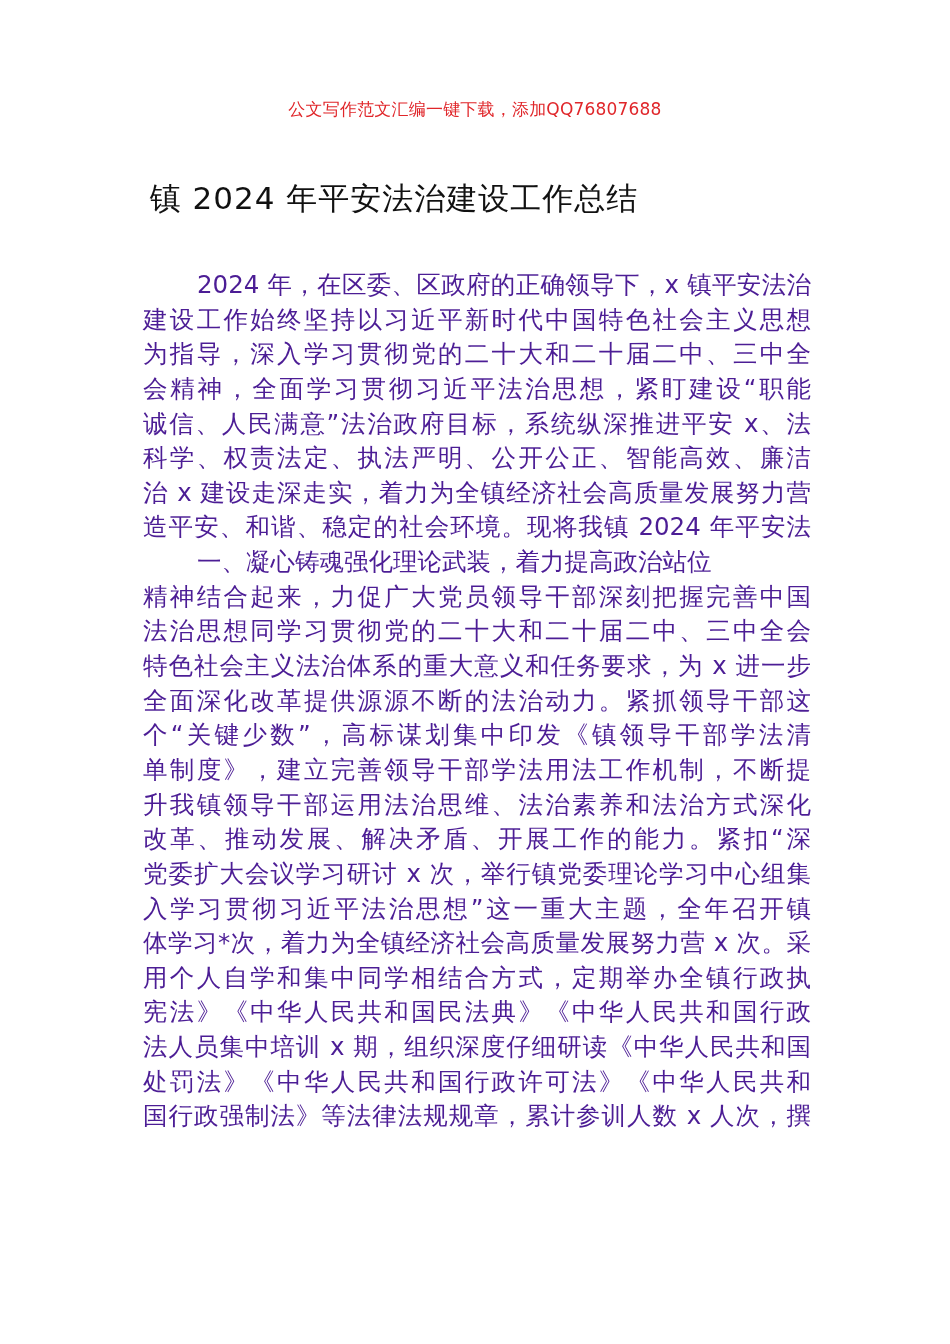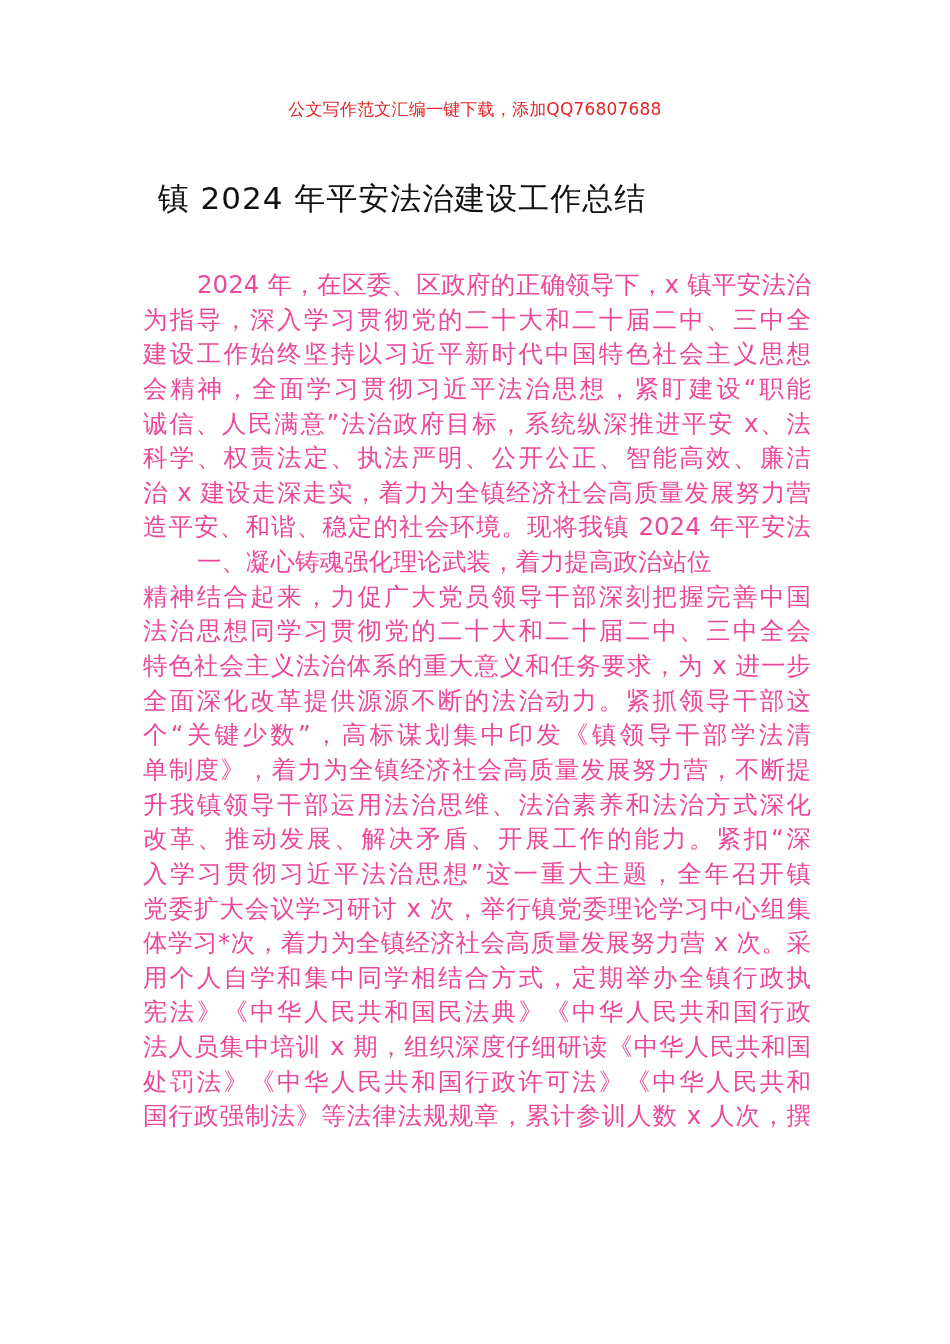--- a/index.html
+++ b/index.html
@@ -1,64 +1,64 @@
 <!DOCTYPE html>
 <html><head>
 <meta charset="utf-8">
 <style>
   html, body { margin: 0; padding: 0; background: #ffffff; }
   body { width: 950px; height: 1344px; position: relative; overflow: hidden;
          font-family: "DejaVu Sans", "Liberation Sans", sans-serif; color: #111111; }
   .page { position: absolute; left: 0; top: 0; width: 950px; height: 1344px; background: #ffffff; }
   .watermark { position: absolute; top: 86px; left: 0; width: 950px; text-align: center;
                font-size: 17px; color: #e0262a; letter-spacing: 0.2px; white-space: nowrap; margin-top: 12px; }
-  .title { position: absolute; top: 178px; left: 16px; width: 754px; text-align: center;
+  .title { position: absolute; top: 178px; left: 8px; width: 754px; text-align: center;
            font-size: 31px; color: #111111; white-space: nowrap; letter-spacing: 1px; padding-left: 9px; }
   .body { position: absolute; left: 143px; top: 268px; width: 668px; }
   .line { height: 34.65px; line-height: 34.65px; font-size: 24.5px; white-space: nowrap;
-          text-align: justify; text-align-last: justify; color: #ec4899; }
+          text-align: justify; text-align-last: justify; color: #4c1d95; }
   .line.last { text-align-last: left; }
   .line.indent { padding-left: 54px; }
   .line.heading { text-align-last: left; }
 </style>
 </head>
 <body>
 
 <div class="page">
   <div class="watermark">公文写作范文汇编一键下载，添加QQ76807688</div>
   <div class="title">镇 2024 年平安法治建设工作总结</div>
 
   <div class="body">
 
     <div>
       <div class="line indent">2024 年，在区委、区政府的正确领导下，x 镇平安法治</div>
+      <div class="line">建设工作始终坚持以习近平新时代中国特色社会主义思想</div>
       <div class="line">为指导，深入学习贯彻党的二十大和二十届二中、三中全</div>
-      <div class="line">建设工作始终坚持以习近平新时代中国特色社会主义思想</div>
       <div class="line">会精神，全面学习贯彻习近平法治思想，紧盯建设“职能</div>
       <div class="line">诚信、人民满意”法治政府目标，系统纵深推进平安 x、法</div>
       <div class="line">科学、权责法定、执法严明、公开公正、智能高效、廉洁</div>
       <div class="line">治 x 建设走深走实，着力为全镇经济社会高质量发展努力营</div>
       <div class="line">造平安、和谐、稳定的社会环境。现将我镇 2024 年平安法</div>
     </div>
 
     <div>
       <div class="line indent heading">一、凝心铸魂强化理论武装，着力提高政治站位</div>
     </div>
 
     <div>
       <div class="line">精神结合起来，力促广大党员领导干部深刻把握完善中国</div>
       <div class="line">法治思想同学习贯彻党的二十大和二十届二中、三中全会</div>
       <div class="line">特色社会主义法治体系的重大意义和任务要求，为 x 进一步</div>
       <div class="line">全面深化改革提供源源不断的法治动力。紧抓领导干部这</div>
       <div class="line">个“关键少数”，高标谋划集中印发《镇领导干部学法清</div>
-      <div class="line">单制度》，着力为全镇经济社会高质量发展努力营，不断提</div>
+      <div class="line">单制度》，建立完善领导干部学法用法工作机制，不断提</div>
       <div class="line">升我镇领导干部运用法治思维、法治素养和法治方式深化</div>
       <div class="line">改革、推动发展、解决矛盾、开展工作的能力。紧扣“深</div>
+      <div class="line">党委扩大会议学习研讨 x 次，举行镇党委理论学习中心组集</div>
       <div class="line">入学习贯彻习近平法治思想”这一重大主题，全年召开镇</div>
-      <div class="line">党委扩大会议学习研讨 x 次，举行镇党委理论学习中心组集</div>
       <div class="line">体学习*次，着力为全镇经济社会高质量发展努力营 x 次。采</div>
       <div class="line">用个人自学和集中同学相结合方式，定期举办全镇行政执</div>
       <div class="line">宪法》《中华人民共和国民法典》《中华人民共和国行政</div>
       <div class="line">法人员集中培训 x 期，组织深度仔细研读《中华人民共和国</div>
       <div class="line">处罚法》《中华人民共和国行政许可法》《中华人民共和</div>
       <div class="line">国行政强制法》等法律法规规章，累计参训人数 x 人次，撰</div>
     </div>
   </div>
 </div>
 

